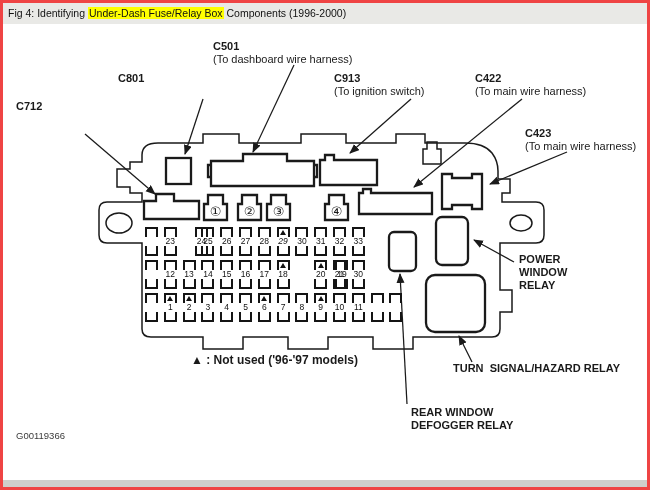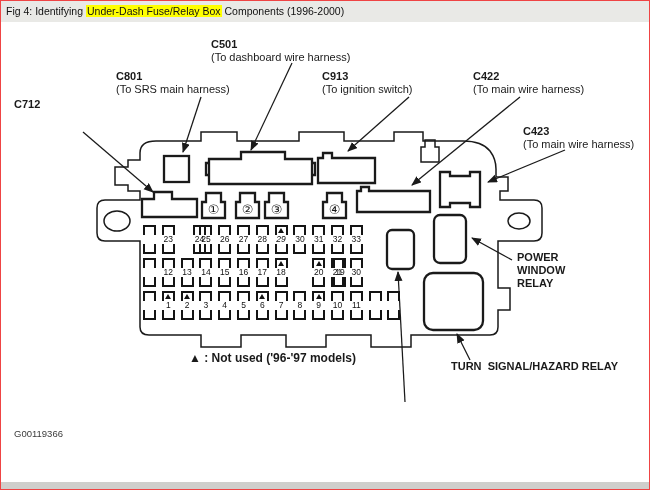--- a/index.html
+++ b/index.html
@@ -1,18 +1,18 @@
 <!DOCTYPE html>
 <html><head>
 <meta charset="utf-8">
 <style>
   html,body{margin:0;padding:0;background:#ffffff;}
   #page{
     position:relative;width:650px;height:490px;overflow:hidden;
-    background:#ffffff;border:1px solid #ef4444;box-sizing:border-box;
+    background:#ffffff;border:3px solid #ef4444;box-sizing:border-box;
     font-family:"Liberation Sans","DejaVu Sans",sans-serif;color:#1a1a1a;
   }
   #titlebar{
     position:absolute;left:0;top:0;right:0;height:21px;background:#e9e9e6;
     font-size:10.5px;line-height:21px;padding-left:5px;white-space:nowrap;color:#111;
   }
   #titlebar .hl{background:#ffff00;padding:0 1px;}
   #bottomband{position:absolute;left:0;bottom:0;right:0;height:7px;background:#cfcfcc;}
   svg{position:absolute;left:0;top:0;}
   .shape{fill:none;stroke:#1a1a1a;}
@@ -98,28 +98,29 @@
     <line class="leader" x1="291" y1="62" x2="250" y2="149" marker-end="url(#ah)"></line>
     <line class="leader" x1="408" y1="96" x2="347" y2="150" marker-end="url(#ah)"></line>
     <line class="leader" x1="519" y1="96" x2="411" y2="184" marker-end="url(#ah)"></line>
     <line class="leader" x1="564" y1="149" x2="487" y2="181" marker-end="url(#ah)"></line>
     <line class="leader" x1="511" y1="259" x2="471" y2="237" marker-end="url(#ah)"></line>
     <line class="leader" x1="469" y1="359" x2="456" y2="333" marker-end="url(#ah)"></line>
     <line class="leader" x1="404" y1="401" x2="397" y2="271" marker-end="url(#ah)"></line>
   </svg>
 
   <div class="lbl" style="left:13px;top:97px;"><b>C712</b><br></div>
-  <div class="lbl" style="left:115px;top:69px;"><b>C801</b><br><span>(To SRS main harness)</span></div>
+  <div class="lbl" style="left:115px;top:69px;"><b>C801</b><br></div>
   <div class="lbl" style="left:210px;top:37px;"><b>C501</b><br><span>(To dashboard wire harness)</span></div>
-  <div class="lbl" style="left:321px;top:69px;"><b>C913</b><br><span>(To ignition switch)</span></div>
+  <div class="lbl" style="left:331px;top:69px;"><b>C913</b><br><span>(To ignition switch)</span></div>
   <div class="lbl" style="left:472px;top:69px;"><b>C422</b><br><span>(To main wire harness)</span></div>
   <div class="lbl" style="left:522px;top:124px;"><b>C423</b><br><span>(To main wire harness)</span></div>
 
   <div class="relay-lbl" style="left:516px;top:250px;"><span>POWER</span><br><span>WINDOW</span><br><span>RELAY</span></div>
   <div class="relay-lbl" style="left:450px;top:359px;">TURN  SIGNAL/HAZARD RELAY</div>
+  <div class="relay-lbl" style="left:408px;top:403px;"><span>REAR WINDOW</span><br><span>DEFOGGER RELAY</span></div>
 
   <div id="legend"><span>▲</span><span> : Not used ('96-'97 models)</span></div>
 
   <div class="fuse-row" style="top:224px;">
       <div class="fuse" style="left: 141px;">
         <span class="tb"></span>
         <span class="num"></span>
         <span class="bb"></span>
       </div>
       <div class="fuse" style="left: 159.8px;">

